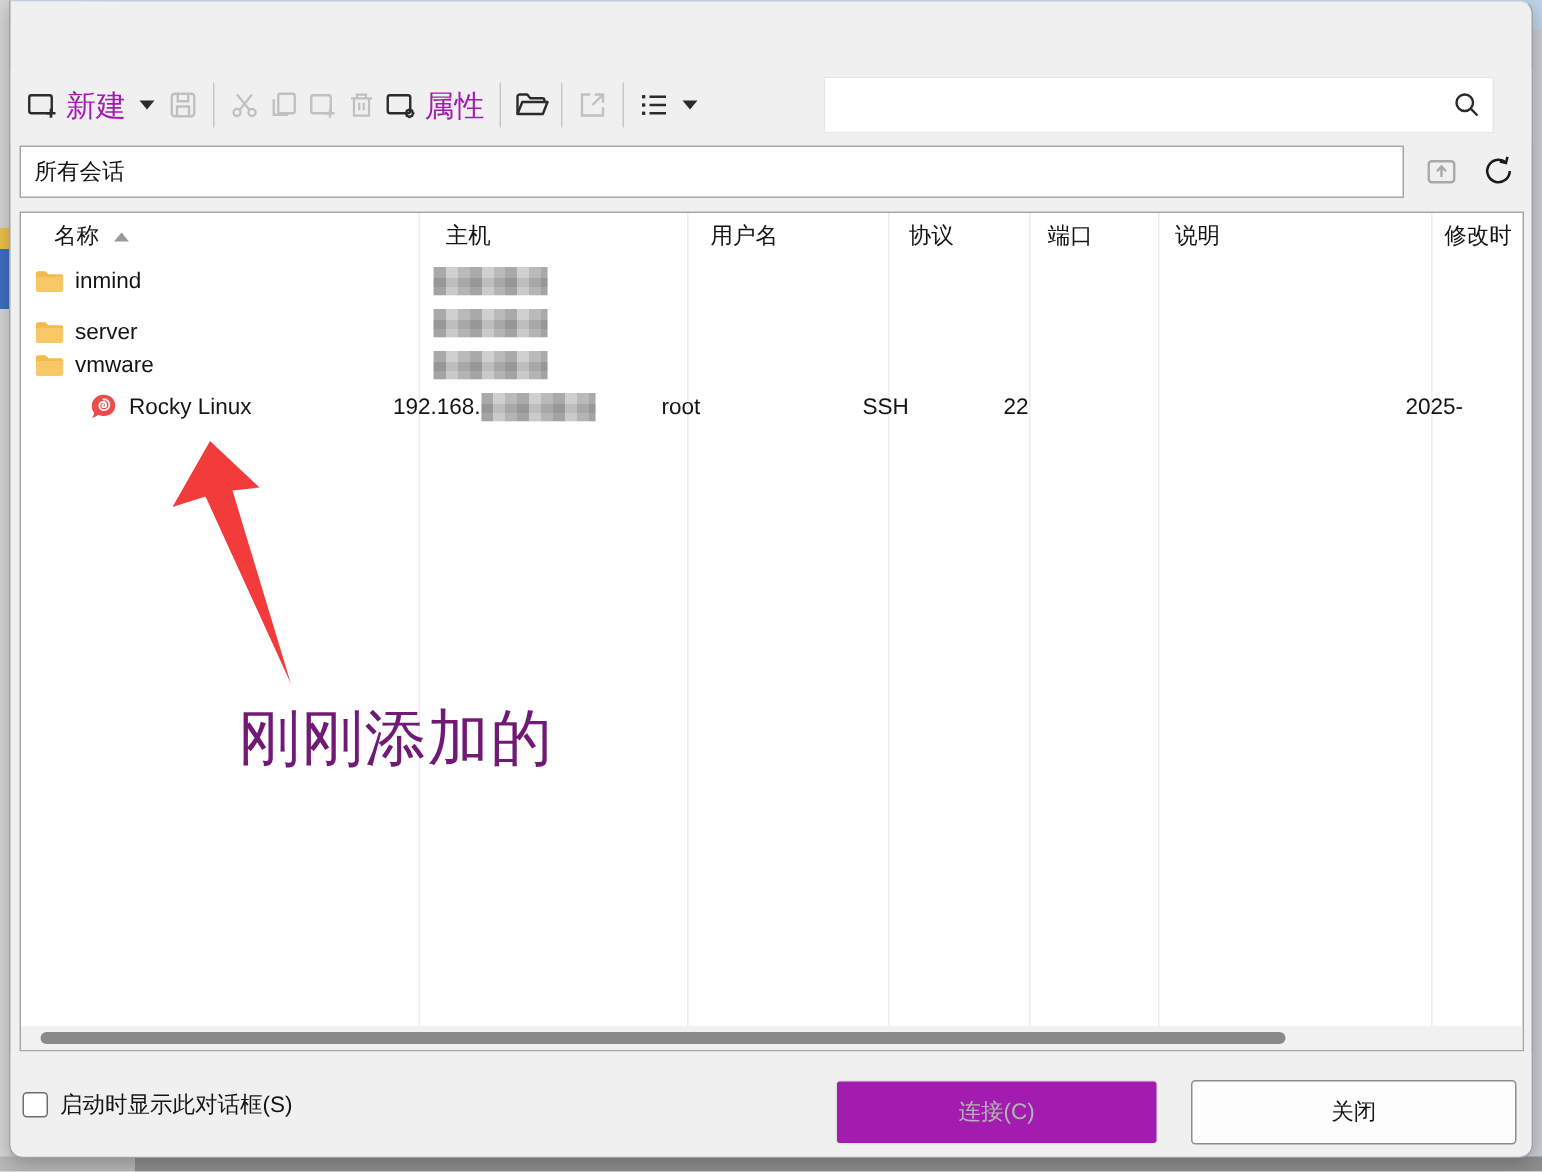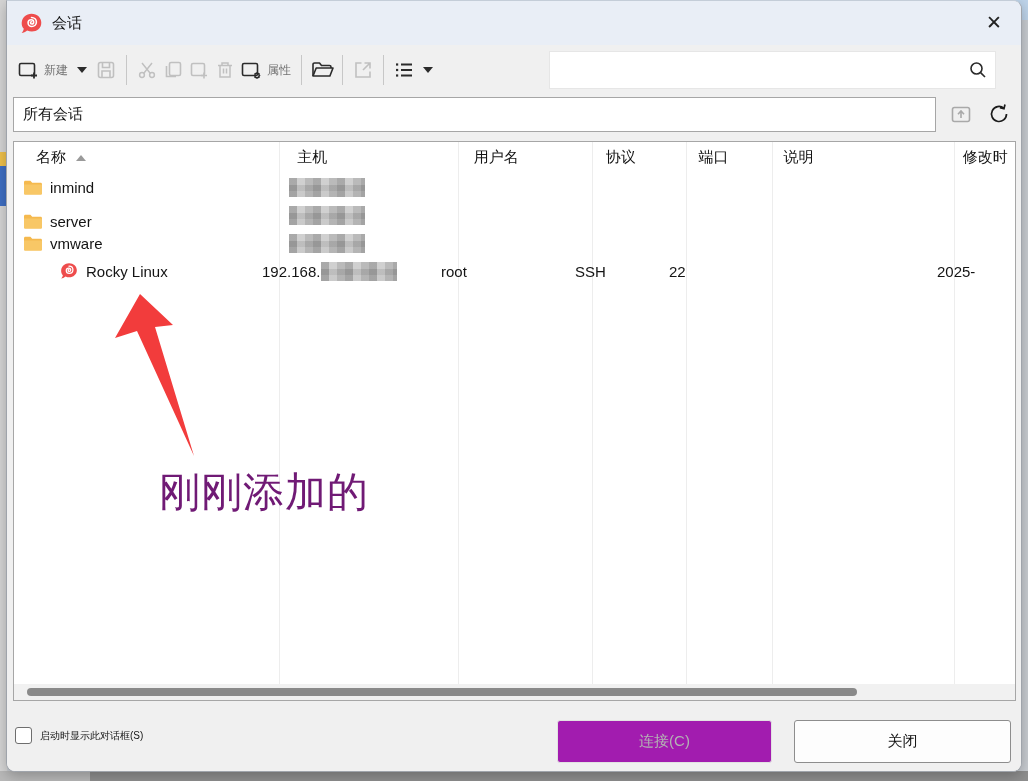--- a/index.html
+++ b/index.html
@@ -29,21 +29,21 @@
   .titlebar { position:absolute; left:0; top:0; width:100%; height:44px; background:#e9eef6; display:flex; align-items:center; }
   .app-icon { width:25px; height:25px; margin-left:12px; }
   .title-text { font-size:15px; margin-left:8px; color:#111; }
   .btn-close-x { position:absolute; right:8px; top:4px; width:38px; height:34px; display:flex; align-items:center; justify-content:center; font-size:19px; color:#222; cursor:pointer; }
 
   
   .toolbar { position:absolute; left:0; top:44px; width:100%; height:50px; background:#f0f0f0; display:flex; align-items:center; }
   .tb-item { display:flex; align-items:center; justify-content:center; height:36px; border-radius:4px; }
   .tb-icon { width:26px; height:26px; display:flex; align-items:center; justify-content:center; }
   .tb-icon svg { display:block; }
-  .tb-label { font-size:12px; color:#737373; padding:0 3px; }
+  .tb-label { font-size:20px; color:#a21caf; padding:0 3px; }
   .caret { width:0; height:0; border-left:5px solid transparent; border-right:5px solid transparent; border-top:6px solid #2b2b2b; margin:0 6px; }
   .tb-sep { width:1px; height:30px; background:#c7c7c7; margin:0 7px; }
   .stroke-on { stroke:#2b2b2b; }
   .stroke-off { stroke:#c0c0c0; }
   .search-box {
     position:absolute; left:542px; top:6px; width:447px; height:38px;
     background:#fff; border:1px solid #e6e6e6; display:flex; align-items:center;
   }
   .search-input { flex:1; border:none; outline:none; font-size:15px; height:100%; padding:0 8px; background:transparent; font-family:inherit; }
   .search-glyph { width:34px; display:flex; justify-content:center; }
@@ -87,44 +87,36 @@
   .annotation-arrow { position:absolute; left:94px; top:280px; width:120px; height:185px; pointer-events:none; }
   .annotation-text {
     position:absolute; left:152px; top:464px; font-size:41px; color:#701a75;
     letter-spacing:1px; white-space:nowrap; pointer-events:none;
   }
 
   
   .footer { position:absolute; left:0; top:700px; width:100%; height:72px; background:#f0f0f0; }
   .chk-wrap { position:absolute; left:8px; top:26px; display:flex; align-items:center; gap:8px; cursor:pointer; }
   .chk-box { width:17px; height:17px; background:#fff; border:1px solid #6e6e6e; border-radius:3px; }
-  .chk-label { font-size:10px; color:#141414; }
+  .chk-label { font-size:15px; color:#141414; }
   .btn { position:absolute; top:19px; height:43px; font-size:15px; display:flex; align-items:center; justify-content:center; border-radius:3px; font-family:inherit; }
   .btn-connect { left:550px; width:215px; background:#a21caf; border:1px solid #e2e2e2; color:#b3b3b3; }
   .btn-close { left:787px; width:217px; background:#fdfdfd; border:1px solid #8d8d8d; color:#141414; cursor:pointer; }
 </style>
 </head>
 <body>
 
 <div class="bg-topright"></div>
 <div class="bg-left-strip"></div>
 <div class="frag-yellow"></div>
 <div class="frag-blue"></div>
 <div class="bg-bottom"></div>
 
 <div class="window">
 
-  <div class="titlebar">
-    <svg class="app-icon" viewBox="0 0 24 24">
-      <path d="M12 2.6c5.5 0 9.4 3.7 9.4 8.6 0 5.2-4.3 8.4-9 8.4-1.6 0-3.2-.3-4.6-1-1.6 1.4-3.6 2.3-5.2 2.4 1-1.1 1.8-2.6 2-4C3.1 15.4 2.4 13.4 2.6 11 3 6.1 7 2.6 12 2.6z" fill="#ee4c4c"></path>
-      <path d="M12 6.2c2.8 0 4.7 1.9 4.7 4.4 0 2.6-2 4.3-4.4 4.3-2 0-3.6-1.5-3.6-3.5 0-1.8 1.4-3 3-3 1.4 0 2.4 1 2.4 2.3 0 1-.8 1.8-1.8 1.8-.8 0-1.3-.5-1.3-1.2 0-.6.4-1 1-1" fill="none" stroke="#fff" stroke-width="1.5" stroke-linecap="round"></path>
-    </svg>
-    <span class="title-text">会话</span>
-    <div class="btn-close-x">✕</div>
-  </div>
 
   <div class="toolbar">
     <div class="tb-item" style="margin-left:8px;">
       <span class="tb-icon">
         <svg width="24" height="24" viewBox="0 0 24 24" fill="none">
           <rect x="3.5" y="5.5" width="15" height="12" rx="1.5" class="stroke-on" stroke-width="1.6"></rect>
           <path d="M18 14.5v6M15 17.5h6" stroke="#2b2b2b" stroke-width="1.8"></path>
         </svg>
       </span>
       <span class="tb-label">新建</span>

